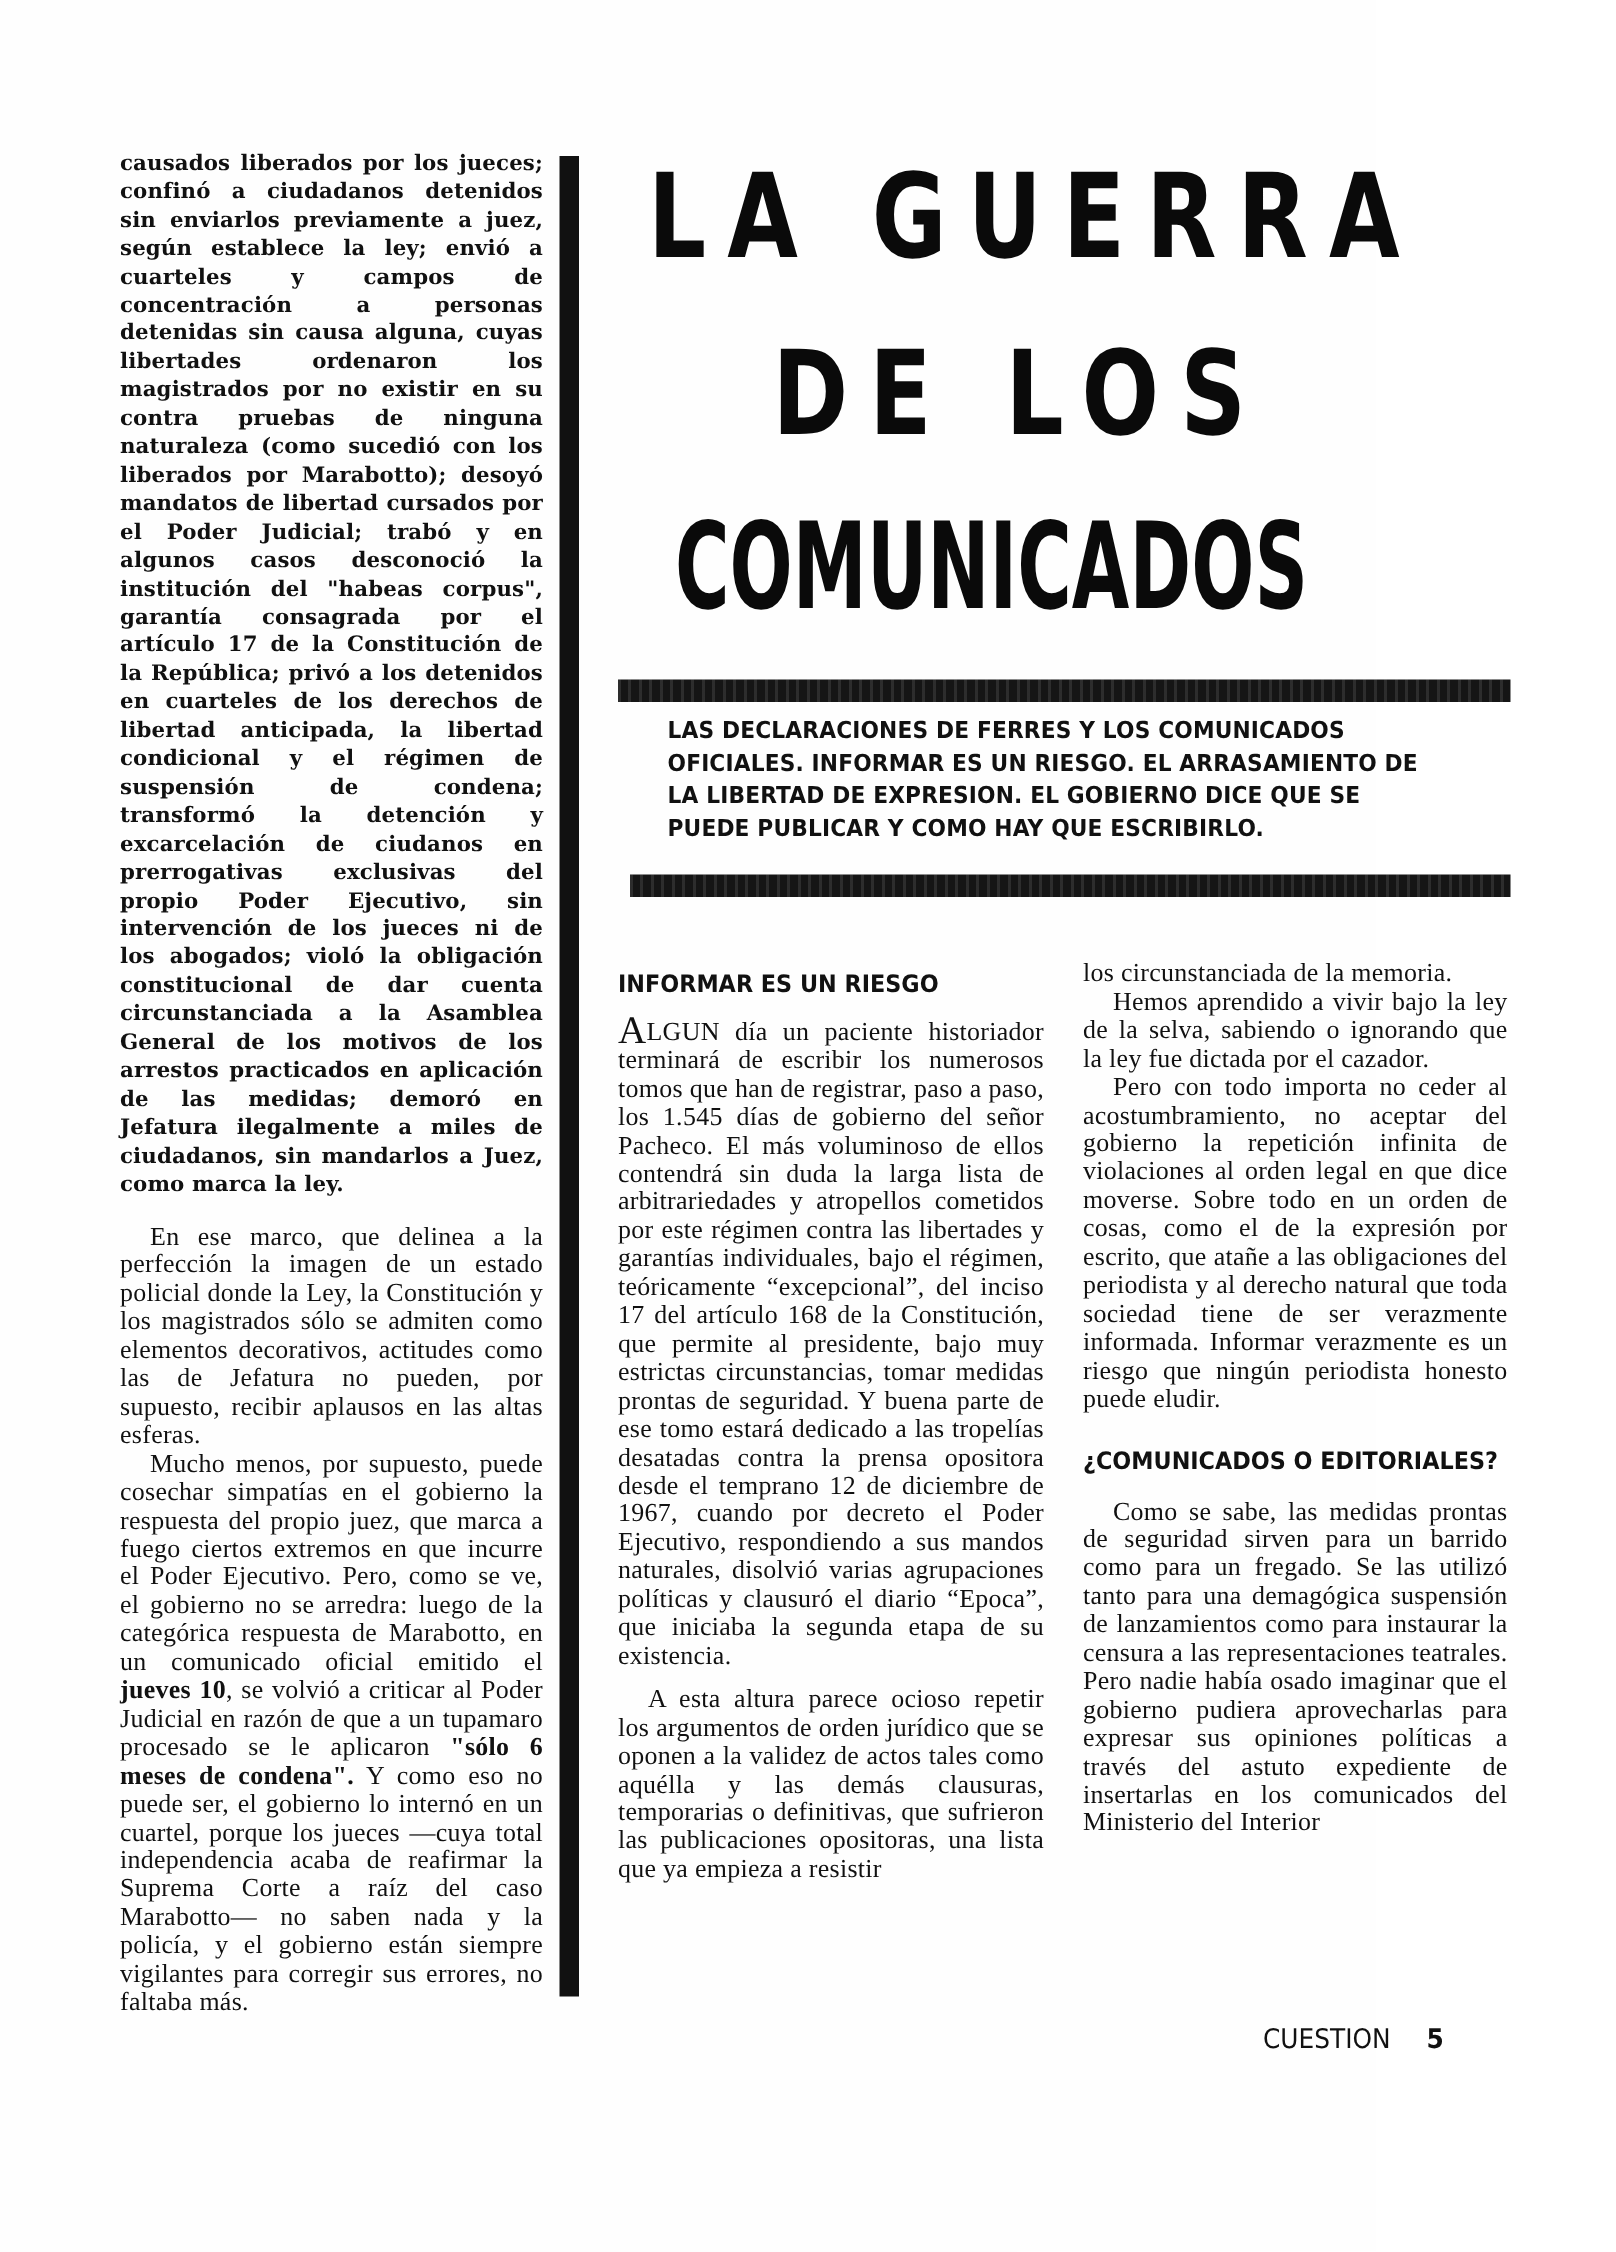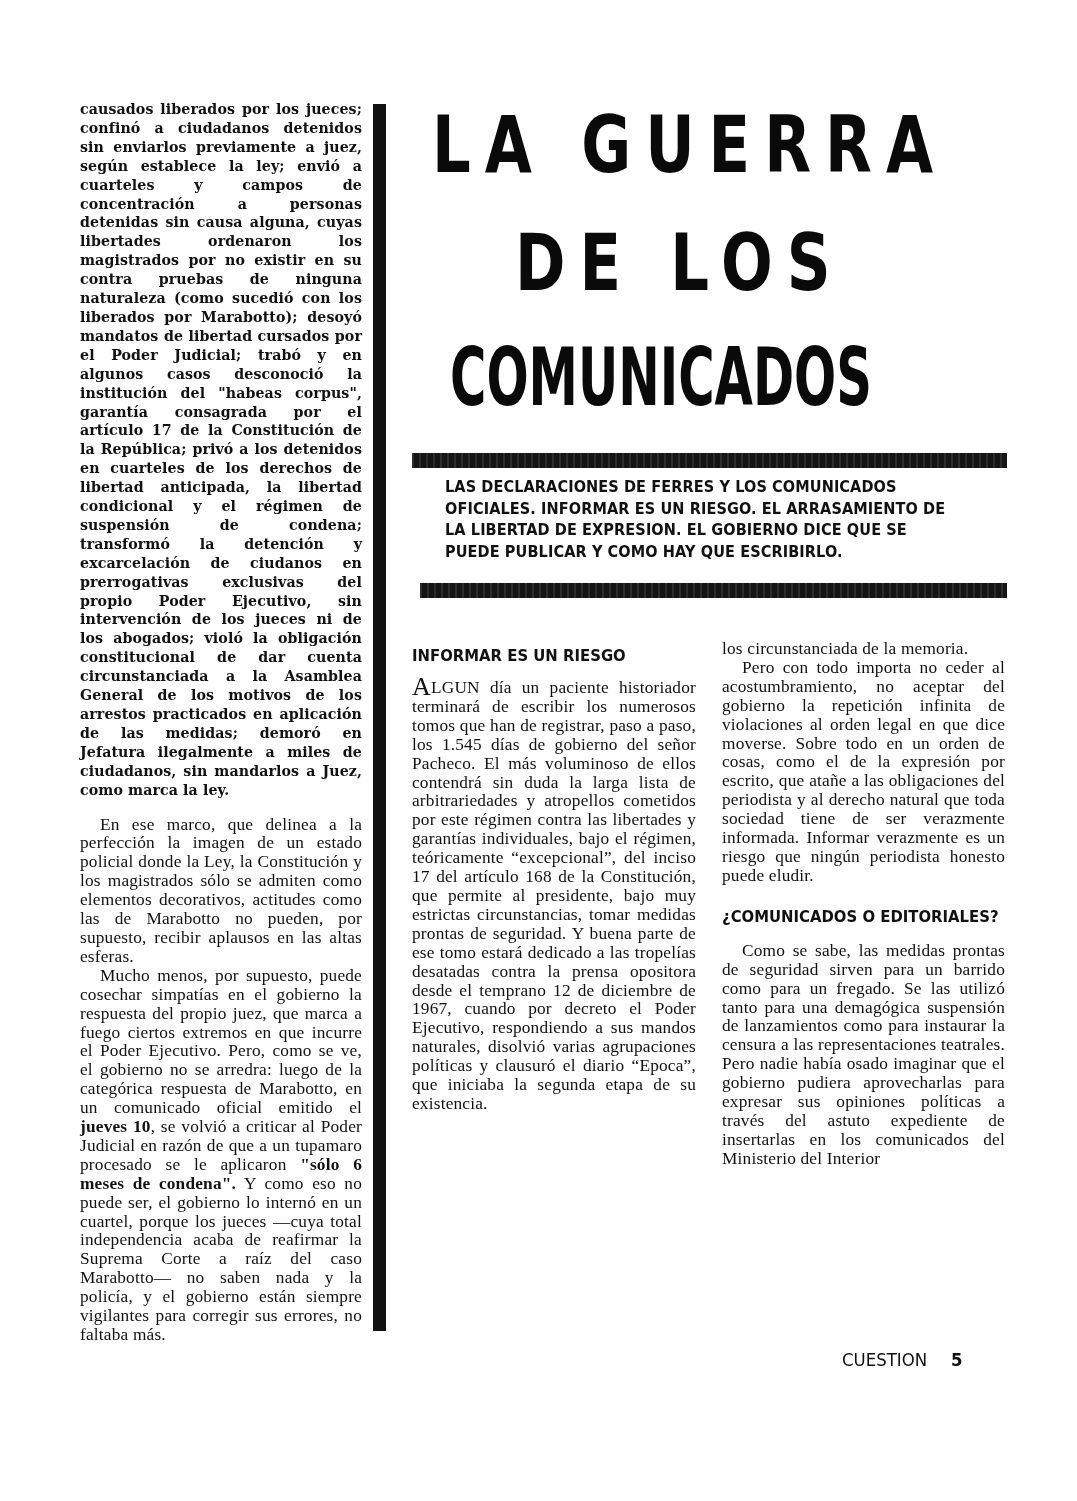--- a/index.html
+++ b/index.html
@@ -57,43 +57,45 @@
   .footer { position: absolute; left: 842px; top: 1349px; font-family: "DejaVu Sans", sans-serif; font-size: 18px; color: #111; transform: scaleX(0.92); transform-origin: left top; white-space: nowrap; }
   .footer .pageno { margin-left: 26px; font-weight: bold; }
 </style>
 </head>
 <body>
 
 <div class="page">
 
   <div class="col-left">
     <p class="bold-para">causados liberados por los jueces; confinó a ciudadanos detenidos sin enviarlos previamente a juez, según establece la ley; envió a cuarteles y campos de concentración a personas detenidas sin causa alguna, cuyas libertades ordenaron los magistrados por no existir en su contra pruebas de ninguna naturaleza (como sucedió con los liberados por Marabotto); desoyó mandatos de libertad cursados por el Poder Judicial; trabó y en algunos casos desconoció la institución del "habeas corpus", garantía consagrada por el artículo 17 de la Constitución de la República; privó a los detenidos en cuarteles de los derechos de libertad anticipada, la libertad condicional y el régimen de suspensión de condena; transformó la detención y excarcelación de ciudanos en prerrogativas exclusivas del propio Poder Ejecutivo, sin intervención de los jueces ni de los abogados; violó la obligación constitucional de dar cuenta circunstanciada a la Asamblea General de los motivos de los arrestos practicados en aplicación de las medidas; demoró en Jefatura ilegalmente a miles de ciudadanos, sin mandarlos a Juez, como marca la ley.</p>
-    <p class="serif-para p2">En ese marco, que delinea a la perfección la imagen de un estado policial donde la Ley, la Constitución y los magistrados sólo se admiten como elementos decorativos, actitudes como las de Marabotto no pueden, por supuesto, recibir aplausos en las altas esferas.</p>
+    <p class="serif-para p2">En ese marco, que delinea a la perfección la imagen de un estado policial donde la Ley, la Constitución y los magistrados sólo se admiten como elementos decorativos, actitudes como las de Jefatura no pueden, por supuesto, recibir aplausos en las altas esferas.</p>
     <p class="serif-para p3"><span>Mucho menos, por supuesto, puede cosechar simpatías en el gobierno la respuesta del propio juez, que marca a fuego ciertos extremos en que incurre el Poder Ejecutivo. Pero, como se ve, el gobierno no se arredra: luego de la categórica respuesta de Marabotto, en un comunicado oficial emitido el </span><span class="b">jueves 10</span><span>, se volvió a criticar al Poder Judicial en razón de que a un tupamaro procesado se le aplicaron </span><span class="b">"sólo 6 meses de condena".</span><span> Y como eso no puede ser, el gobierno lo internó en un cuartel, porque los jueces —cuya total independencia acaba de reafirmar la Suprema Corte a raíz del caso Marabotto— no saben nada y la policía, y el gobierno están siempre vigilantes para corregir sus errores, no faltaba más.</span></p>
   </div>
 
   <div class="vrule"></div>
 
   <div class="headline">
     <div class="hl1">LA GUERRA</div>
     <div class="hl2">DE LOS</div>
     <div class="hl3">COMUNICADOS</div>
   </div>
 
   <div class="bar bar-top"></div>
   <p class="deck">LAS DECLARACIONES DE FERRES Y LOS COMUNICADOS OFICIALES. INFORMAR ES UN RIESGO. EL ARRASAMIENTO DE LA LIBERTAD DE EXPRESION. EL GOBIERNO DICE QUE SE PUEDE PUBLICAR Y COMO HAY QUE ESCRIBIRLO.</p>
   <div class="bar bar-bottom"></div>
 
   <div class="col-mid">
     <h2 class="subhead">INFORMAR ES UN RIESGO</h2>
     <p class="serif-para dropcap-para"><span class="dropcap">A</span><span>LGUN día un paciente historiador terminará de escribir los numerosos tomos que han de registrar, paso a paso, los 1.545 días de gobierno del señor Pacheco. El más voluminoso de ellos contendrá sin duda la larga lista de arbitrariedades y atropellos cometidos por este régimen contra las libertades y garantías individuales, bajo el régimen, teóricamente “excepcional”, del inciso 17 del artículo 168 de la Constitución, que permite al presidente, bajo muy estrictas circunstancias, tomar medidas prontas de seguridad. Y buena parte de ese tomo estará dedicado a las tropelías desatadas contra la prensa opositora desde el temprano 12 de diciembre de 1967, cuando por decreto el Poder Ejecutivo, respondiendo a sus mandos naturales, disolvió varias agrupaciones políticas y clausuró el diario “Epoca”, que iniciaba la segunda etapa de su existencia.</span></p>
+    <p class="serif-para p2">A esta altura parece ocioso repetir los argumentos de orden jurídico que se oponen a la validez de actos tales como aquélla y las demás clausuras, temporarias o definitivas, que sufrieron las publicaciones opositoras, una lista que ya empieza a resistir</p>
   </div>
 
   <div class="col-right">
     <p class="serif-para p1">los circunstanciada de la memoria.</p>
+    <p class="serif-para">Hemos aprendido a vivir bajo la ley de la selva, sabiendo o ignorando que la ley fue dictada por el cazador.</p>
     <p class="serif-para">Pero con todo importa no ceder al acostumbramiento, no aceptar del gobierno la repetición infinita de violaciones al orden legal en que dice moverse. Sobre todo en un orden de cosas, como el de la expresión por escrito, que atañe a las obligaciones del periodista y al derecho natural que toda sociedad tiene de ser verazmente informada. Informar verazmente es un riesgo que ningún periodista honesto puede eludir.</p>
     <h2 class="subhead sub2">¿COMUNICADOS O EDITORIALES?</h2>
     <p class="serif-para">Como se sabe, las medidas prontas de seguridad sirven para un barrido como para un fregado. Se las utilizó tanto para una demagógica suspensión de lanzamientos como para instaurar la censura a las representaciones teatrales. Pero nadie había osado imaginar que el gobierno pudiera aprovecharlas para expresar sus opiniones políticas a través del astuto expediente de insertarlas en los comunicados del Ministerio del Interior</p>
   </div>
 
   <div class="footer">
     <span>CUESTION</span><span class="pageno">5</span>
   </div>
 </div>
 

